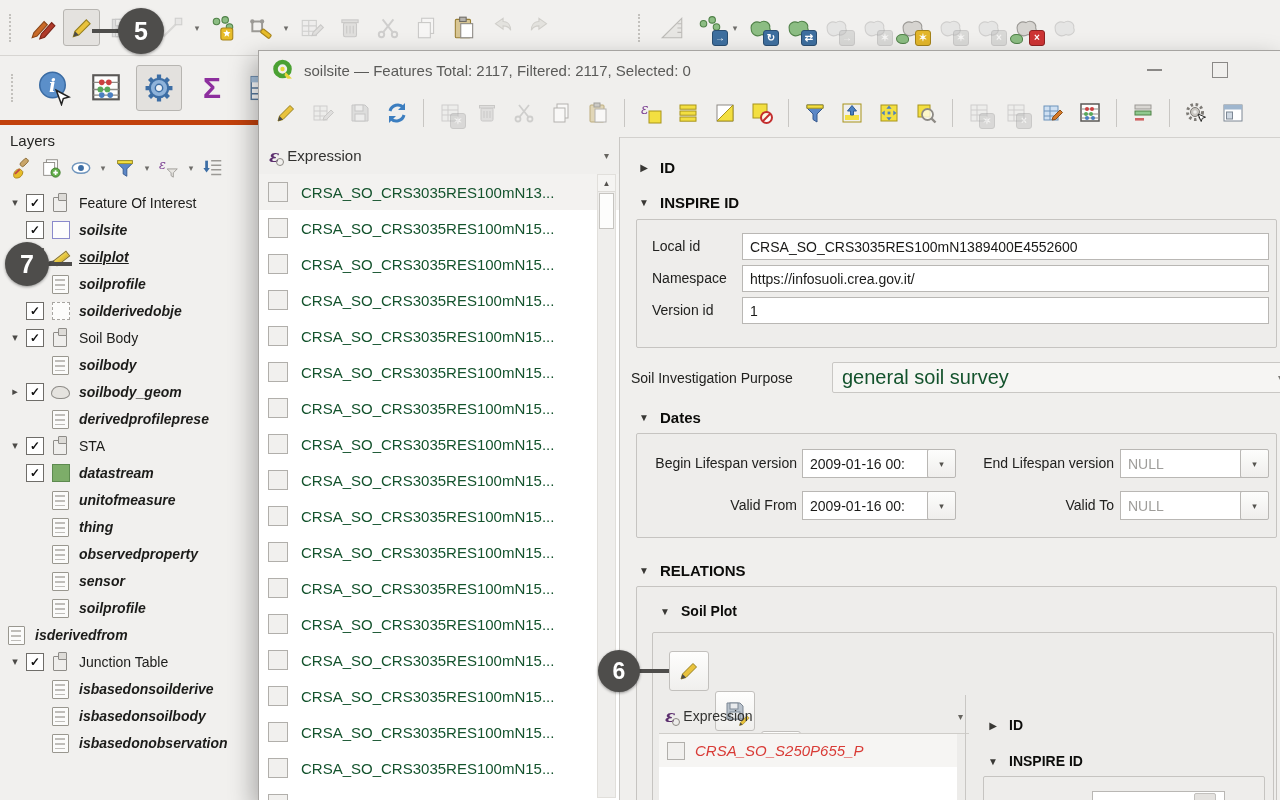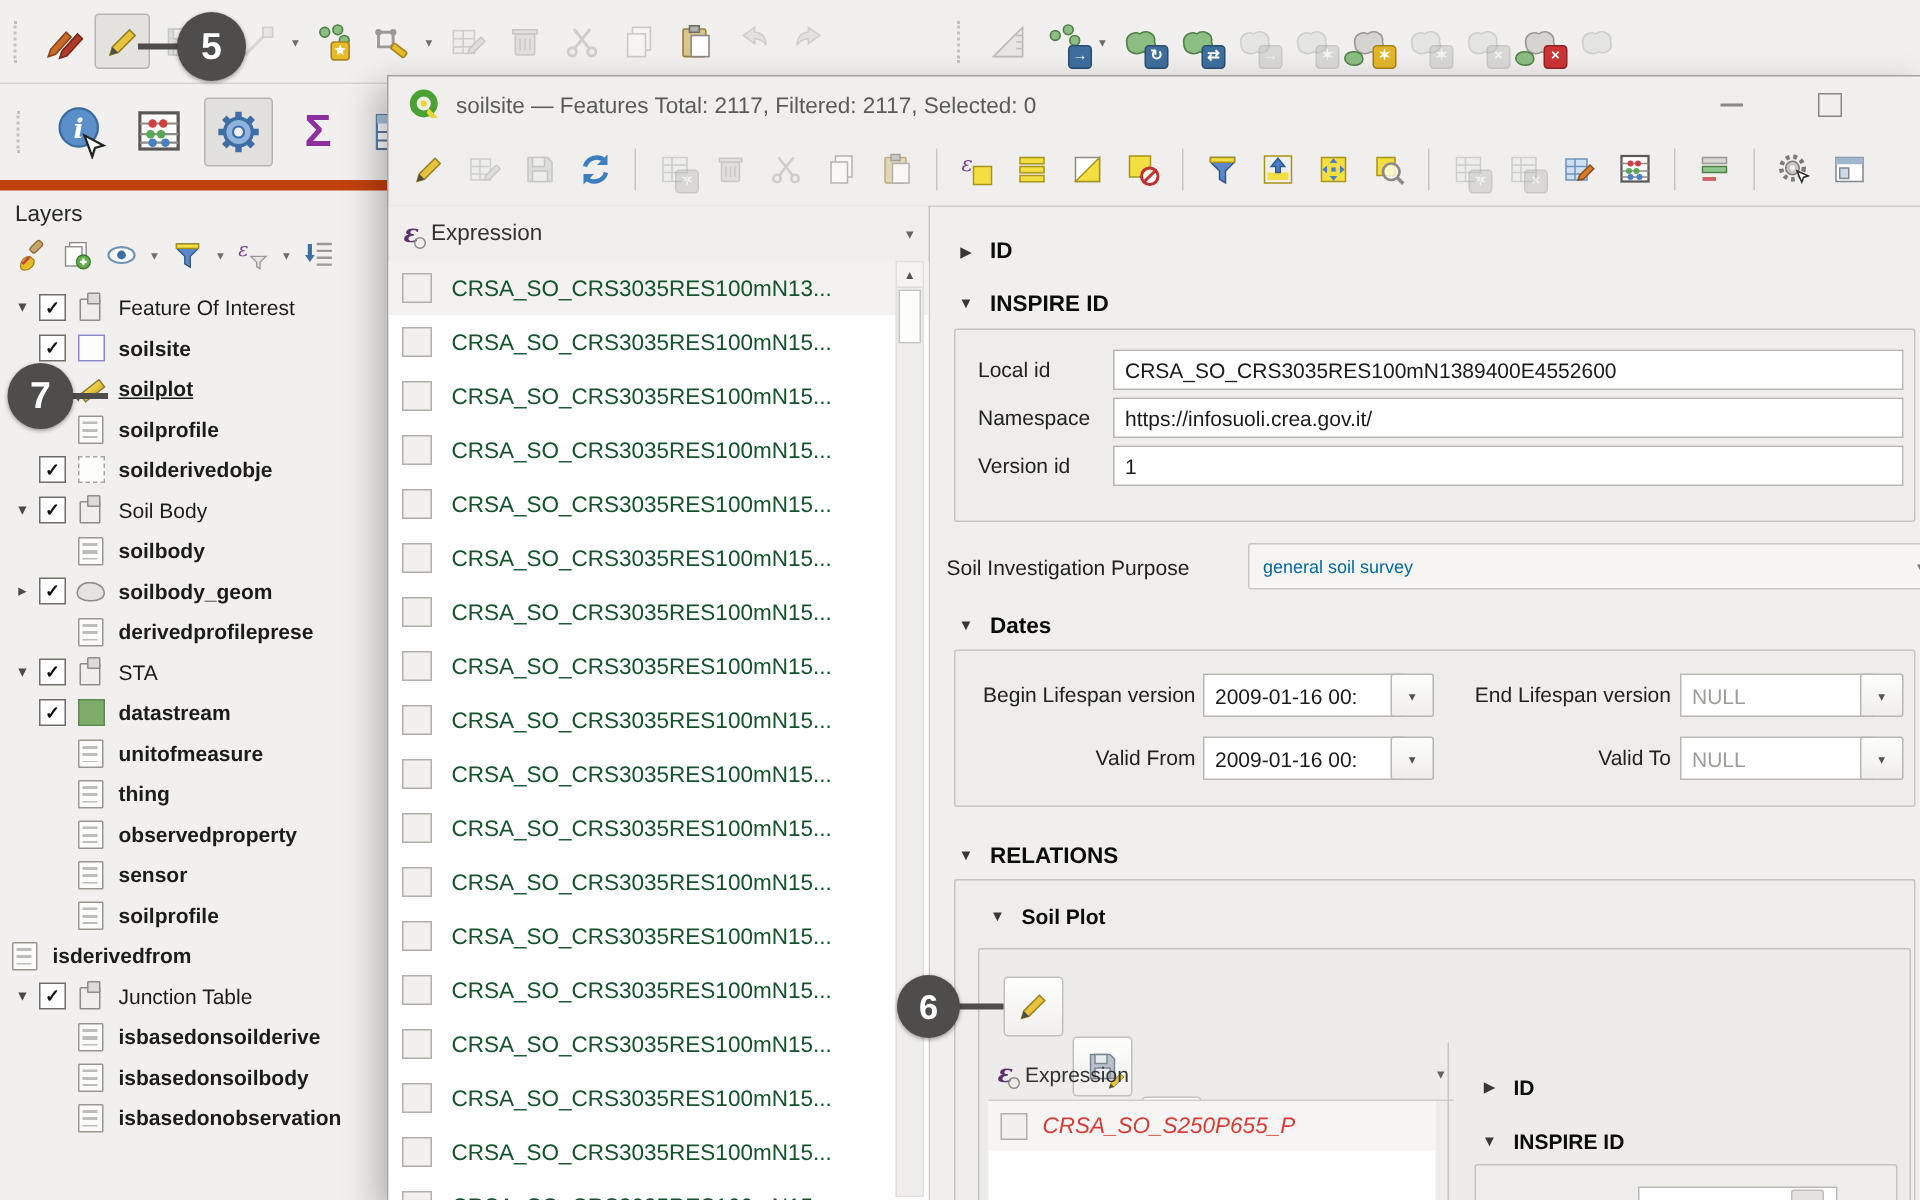--- a/index.html
+++ b/index.html
@@ -25,32 +25,32 @@
     display:flex;align-items:center;justify-content:center;font-size:10px;line-height:1;
     color:#fff;font-weight:bold;}
   .sub-blue{background:#3e6f9f;border:1px solid #2a4e71;}
   .sub-yellow{background:#e3b62a;border:1px solid #a3821a;}
   .sub-red{background:#cd3434;border:1px solid #8e2222;}
   .sub-gray{background:#b6b4b0;border:1px solid #908e8a;}
   .gblob{position:absolute;left:1px;bottom:1px;width:11px;height:8px;background:#8cbd83;
     border:1px solid #4f8147;border-radius:50% 50% 45% 55%;}
   .sigma{font-size:30px;font-weight:bold;color:#8d2f9e;line-height:1;}
   
-  #lpanel{position:absolute;left:0;top:120px;width:302px;bottom:0;background:#f1f0ee;z-index:1;overflow:hidden;border-top:7px solid #c2410c;}
+  #lpanel{position:absolute;left:0;top:120px;width:302px;bottom:0;background:#f1f0ee;z-index:1;overflow:hidden;border-top:5px solid #c2410c;}
   #ltitle{font-size:15px;color:#262624;padding:7px 0 2px 10px;}
   #ltools{display:flex;align-items:center;gap:4px;padding:4px 0 6px 8px;}
   .ltb{width:26px;height:26px;display:flex;align-items:center;justify-content:center;flex:none;}
   #ltree{margin-top:2px;}
   .trow{height:27px;display:flex;align-items:center;padding-left:6px;white-space:nowrap;}
   .tarrow{width:18px;flex:none;text-align:center;font-size:11px;color:#4c4a47;}
   .tcheck{width:16px;height:16px;flex:none;border:1.2px solid #6f6d69;background:#fff;margin:0 6px 0 2px;
     display:flex;align-items:center;justify-content:center;font-size:12px;font-weight:bold;color:#101010;}
   .tico{width:22px;height:20px;position:relative;flex:none;margin-right:7px;}
   .tlabel{font-size:14px;color:#1c1c1a;}
-  .trow.b .tlabel{font-weight:bold;}
+  .trow.b .tlabel{font-weight:bold;font-style:italic;}
   .trow.u .tlabel{text-decoration:underline;}
   .tico.group::before{content:"";position:absolute;left:3px;top:4px;width:12px;height:13px;border:1.3px solid #8e8c88;background:#efeeec;border-radius:1px;}
   .tico.group::after{content:"";position:absolute;left:8px;top:0;width:7px;height:6px;border:1.3px solid #8e8c88;background:#dddbd7;border-radius:1px;}
   .tico.table::before{content:"";position:absolute;left:2px;top:1px;width:15px;height:17px;border:1.2px solid #99978f;background:#fbfbfa;border-radius:1px;}
   .tico.table::after{content:"";position:absolute;left:5px;top:5px;width:10px;height:11px;background:repeating-linear-gradient(to bottom,#bfbdb9 0 2px,transparent 2px 5px);}
   .tico.rectblue::before{content:"";position:absolute;inset:1px 2px;background:#fdfdfc;border:1px solid #8a8acb;}
   .tico.rectdash::before{content:"";position:absolute;inset:1px 2px;background:#fcfcfb;border:1px dashed #a7a5a1;}
   .tico.rectgreen::before{content:"";position:absolute;inset:1px 2px;background:#7dad69;border:1px solid #5d8a4f;}
   .tico.polygon::before{content:"";position:absolute;left:1px;top:4px;width:17px;height:11px;background:#e5e3df;border:1.3px solid #8e8c88;border-radius:45% 55% 50% 50%/65% 65% 45% 45%;}
   .tico.pencil::before{content:"";position:absolute;left:3px;top:8px;width:15px;height:5px;background:linear-gradient(#f0d34c,#d9b62e);border:1px solid #8a7426;transform:rotate(-38deg);}
@@ -82,21 +82,21 @@
   .sth{height:34px;background:#fdfdfc;border:1px solid #c6c4c0;margin:1px;}
   
   #rpane{position:absolute;left:361px;top:86px;right:0;bottom:0;overflow:hidden;}
   .sect{display:flex;align-items:center;gap:10px;}
   .tri{font-size:10px;color:#393835;width:12px;text-align:center;}
   .stxt{font-size:15px;font-weight:bold;color:#0c0c0a;}
   .gbox{border:1px solid #c6c4c1;border-radius:2px;background:#eeedeb;}
   .flabel2{font-size:14px;color:#21211f;}
   .tinput{background:#fff;border:1px solid #b9b7b4;font-size:14px;color:#1a1a18;display:flex;align-items:center;padding-left:7px;white-space:nowrap;overflow:hidden;}
   .combo{background:#f6f5f3;border:1px solid #c9c7c4;border-radius:2px;display:flex;align-items:center;padding:0 9px;}
-  .combo .ctext{font-size:12px;color:#0369a1;}
+  .combo .ctext{font-size:20px;color:#14532d;}
   .combo .cdd{margin-left:auto;font-size:10px;color:#7b7976;}
   .rlabel{display:flex;justify-content:flex-end;overflow:hidden;align-items:center;text-align:right;}
   .rlabel span{white-space:nowrap;font-size:14px;color:#21211f;}
   .nullv{color:#9e9d9a !important;}
   .ddbtn{width:27px;background:linear-gradient(#fdfdfc,#efeeec);border:1px solid #b9b7b4;border-radius:2px;
     display:flex;align-items:center;justify-content:center;font-size:9px;color:#55534f;}
   .btn38{width:38px;height:38px;border:1px solid #c2c0bd;border-radius:3px;background:linear-gradient(#fefefd,#f0efed);
     display:flex;align-items:center;justify-content:center;position:relative;flex:none;}
   .redrow{height:33px;display:flex;align-items:center;padding-left:8px;background:#f6f5f3;}
   .redrow .fcheck{width:16px;height:16px;margin-right:10px;}

